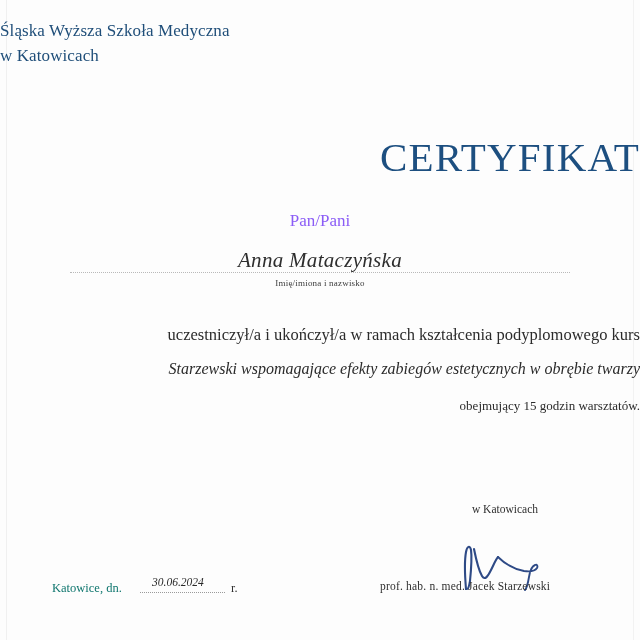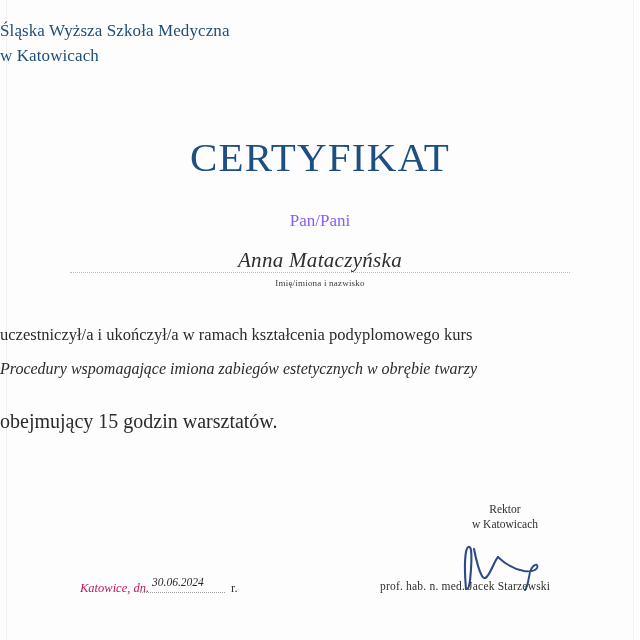--- a/index.html
+++ b/index.html
@@ -51,21 +51,21 @@
   }
   .institution .line2 {
     display: block;
   }
 
   .title {
     position: absolute;
     top: 133px;
     left: 0;
     width: 640px;
-    text-align: center;
+    text-align: right;
     color: #1d4f80;
     font-size: 41px;
     letter-spacing: 1.2px;
   }
 
   .salutation {
     position: absolute;
     top: 211px;
     left: 0;
     width: 640px;
@@ -104,35 +104,35 @@
     text-align: center;
     font-size: 9px;
     color: #3c3c3c;
     letter-spacing: 0.2px;
   }
 
   .body-line {
     position: absolute;
     left: 0;
     width: 640px;
-    text-align: left;
+    text-align: right;
     color: #2b2b2b;
   }
   .body-line-1 {
     top: 325px;
     font-size: 16.5px;
   }
   .body-line-2 {
     top: 360px;
     font-size: 16px;
     font-style: italic;
   }
   .body-line-3 {
-    top: 410px;
-    font-size: 20px;
+    top: 398px;
+    font-size: 13px;
   }
 
   .signature-block {
     position: absolute;
     top: 502px;
     left: 380px;
     width: 250px;
     text-align: center;
     font-size: 11.5px;
     line-height: 15px;
@@ -156,25 +156,24 @@
     left: 380px;
     width: 250px;
     font-size: 11.5px;
     color: #2f2f2f;
     letter-spacing: 0.2px;
   }
 
   .date-line {
     position: absolute;
     top: 581px;
-    left: 80px;
+    left: 52px;
     font-size: 12.5px;
-    color: #be185d;
+    color: #0f766e;
     white-space: nowrap;
-    font-style: italic;
   }
   .date-leader {
     position: absolute;
     top: 592px;
     left: 140px;
     width: 85px;
     border-bottom: 1px dotted #9a9a9a;
   }
   .date-value {
     position: absolute;
@@ -210,25 +209,24 @@
 
   <div class="salutation">Pan/Pani</div>
 
   <div class="name-block">
     <span class="recipient-name">Anna Mataczyńska</span>
   </div>
   <div class="dotted-rule"></div>
   <div class="field-caption">Imię/imiona i nazwisko</div>
 
   <div class="body-line body-line-1">uczestniczył/a i ukończył/a w ramach kształcenia podyplomowego kurs</div>
-  <div class="body-line body-line-2">Procedury wspomagające imiona zabiegów estetycznych w obrębie twarzy</div>
+  <div class="body-line body-line-2">Starzewski wspomagające efekty zabiegów estetycznych w obrębie twarzy</div>
   <div class="body-line body-line-3">obejmujący 15 godzin warsztatów.</div>
 
   <div class="signature-block">
-    <span>Rektor</span>
     <span>w Katowicach</span>
   </div>
 
   <svg class="signature-mark" viewBox="0 0 110 48">
     <path d="M14,46 C13,34 12,20 14,9 C15,3 18,2 19,7 C20,14 19,28 18,38 C17,44 16,46 15,46 Z" fill="none" stroke="#2e4a86" stroke-width="2.1" stroke-linecap="round"></path>
     <path d="M22,6 C24,16 27,28 30,33 C33,38 36,33 39,27 C42,21 44,16 46,14" fill="none" stroke="#2e4a86" stroke-width="2.1" stroke-linecap="round" stroke-linejoin="round"></path>
     <path d="M46,14 C52,20 62,26 72,28 C79,29 83,28 85,25 C86,23 85,21 83,22 C80,23 78,28 77,34 C76,40 75,45 73,47" fill="none" stroke="#2e4a86" stroke-width="1.9" stroke-linecap="round" stroke-linejoin="round"></path>
   </svg>
 
   <div class="signatory">prof.  hab. n. med. Jacek  Starzewski</div>

